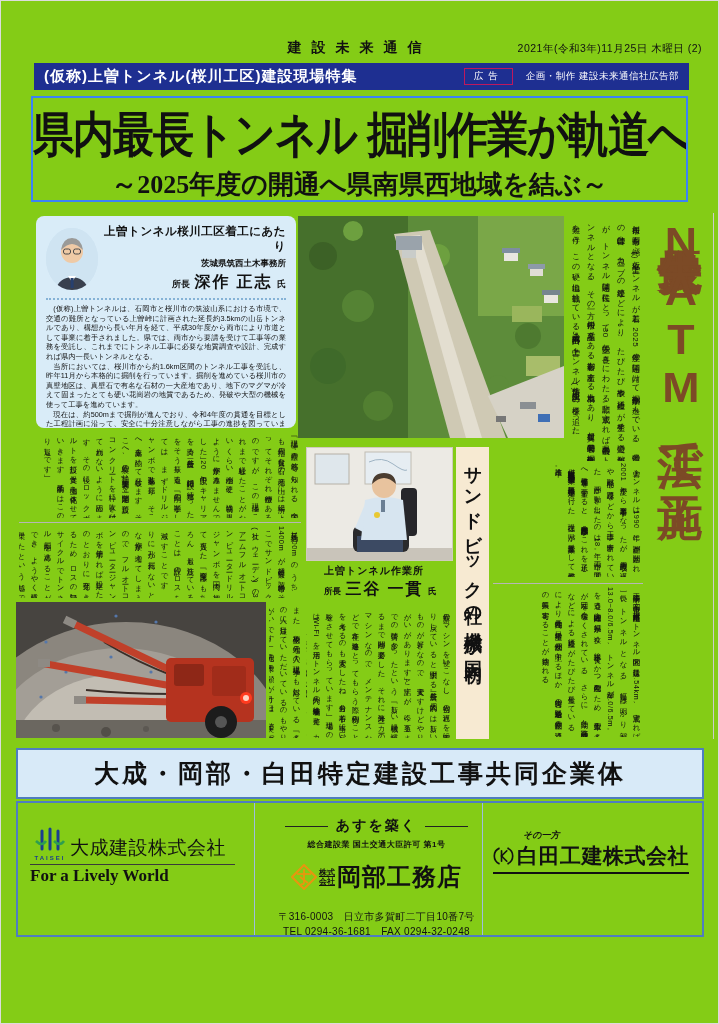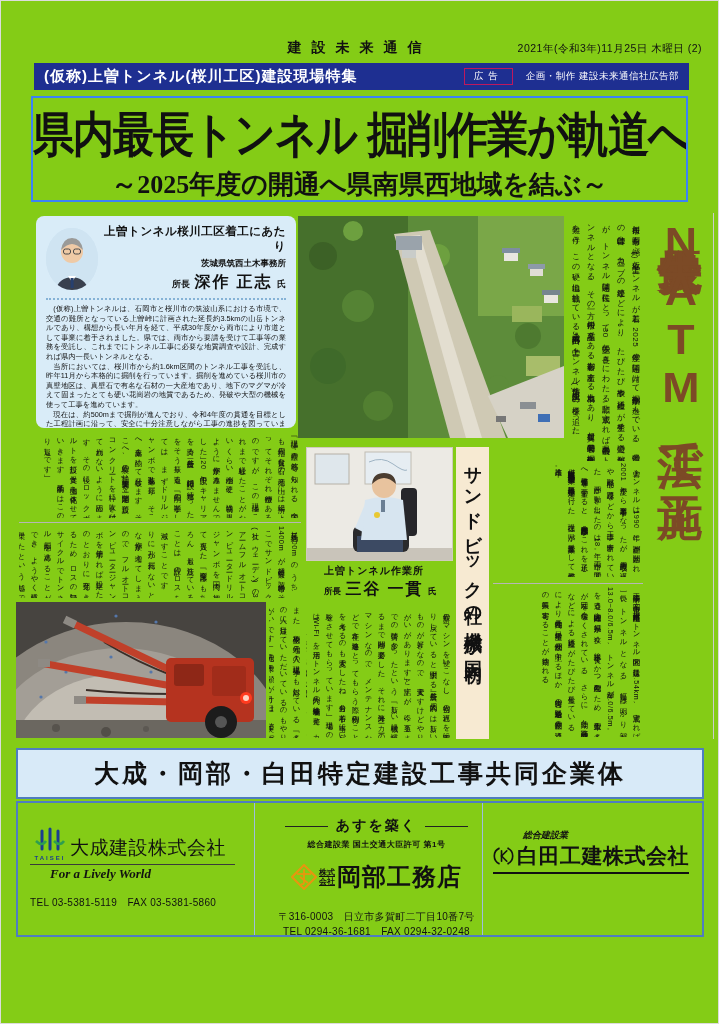--- a/index.html
+++ b/index.html
@@ -60,21 +60,21 @@
   .comp-col{box-sizing:border-box;overflow:hidden;}
   .comp-col+.comp-col{border-left:1px solid #9dbede;}
   .col-taisei{width:236px;}
   .col-okabe{width:228px;text-align:center;padding-left:16px;}
   .col-hakuta{width:220px;}
   .taisei-row{display:flex;align-items:flex-end;margin:24px 0 0 12px;}
   .taisei-logo{width:40px;text-align:center;}
   .taisei-logo-text{font-size:6px;font-weight:bold;color:#1b3e8f;letter-spacing:2px;}
   .taisei-name{font-size:19px;font-weight:normal;letter-spacing:.5px;white-space:nowrap;}
   .taisei-rule{border-top:1.5px solid #3a3a3a;width:205px;margin:3px 0 1px 12px;}
-  .taisei-slogan{font-family:"Liberation Serif",serif;font-style:italic;font-weight:bold;font-size:13px;margin-left:32px;}
+  .taisei-slogan{font-family:"Liberation Serif",serif;font-weight:bold;font-size:17px;margin-left:12px;}
   .addr{font-size:10px;line-height:15px;letter-spacing:.3px;white-space:nowrap;}
   .addr-taisei{margin:13px 0 0 12px;}
   .okabe-tagline{display:flex;align-items:center;margin:14px 14px 0;}
   .okabe-tagline .bar{flex:1;border-top:1.5px solid #222;}
   .okabe-tagline .tag{font-size:14px;font-weight:bold;letter-spacing:2px;padding:0 8px;}
   .okabe-license{font-size:8px;font-weight:bold;margin-top:4px;letter-spacing:.5px;}
   .okabe-namerow{display:flex;align-items:center;justify-content:center;margin-top:2px;}
   .okabe-prefix{font-size:8px;font-weight:bold;line-height:9px;text-align:left;margin:16px 2px;text-decoration:underline;}
   .okabe-name{font-size:24px;font-weight:bold;letter-spacing:1px;white-space:nowrap;}
   .addr-okabe{margin-top:7px;}
@@ -268,21 +268,20 @@
             <path d="M4 14 Q10 20 14 14" stroke="#2e9e4f" stroke-width="2.5" fill="none"></path>
             <path d="M22 14 Q28 20 32 14" stroke="#2e9e4f" stroke-width="2.5" fill="none"></path>
           </svg>
           <div class="taisei-logo-text">TAISEI</div>
         </div>
         <div class="taisei-name">大成建設株式会社</div>
       </div>
       <div class="taisei-rule"></div>
       <div class="taisei-slogan">For a Lively World</div>
       <div class="addr addr-taisei">
-        <div>TEL 03-5381-5119　FAX 03-5381-5860</div>
       </div>
     </div>
 
     <div class="comp-col col-okabe">
       <div class="okabe-tagline">
         <span class="bar"></span>
         <span class="tag">あすを築く</span>
         <span class="bar"></span>
       </div>
       <div class="okabe-license">総合建設業 国土交通大臣許可 第1号</div>
@@ -301,21 +300,21 @@
         </span>
         <span class="okabe-name">岡部工務店</span>
       </div>
       <div class="addr addr-okabe">
         <div>〒316-0003　日立市多賀町二丁目10番7号</div>
         <div>TEL 0294-36-1681　FAX 0294-32-0248</div>
       </div>
     </div>
 
     <div class="comp-col col-hakuta">
-      <div class="hakuta-cat">総合建設業</div>
+      <div class="hakuta-cat">その一方</div>
       <div class="hakuta-row">
         <svg width="28" height="28" viewBox="0 0 32 32">
           <path d="M10 4 A13 13 0 0 0 10 28" fill="none" stroke="#111" stroke-width="2.5"></path>
           <path d="M22 4 A13 13 0 0 1 22 28" fill="none" stroke="#111" stroke-width="2.5"></path>
           <g stroke="#111" stroke-width="2.5" stroke-linecap="round">
             <line x1="13" y1="8" x2="13" y2="24"></line>
             <line x1="13" y1="16" x2="21" y2="8"></line>
             <line x1="13" y1="16" x2="21" y2="24"></line>
           </g>
         </svg>

